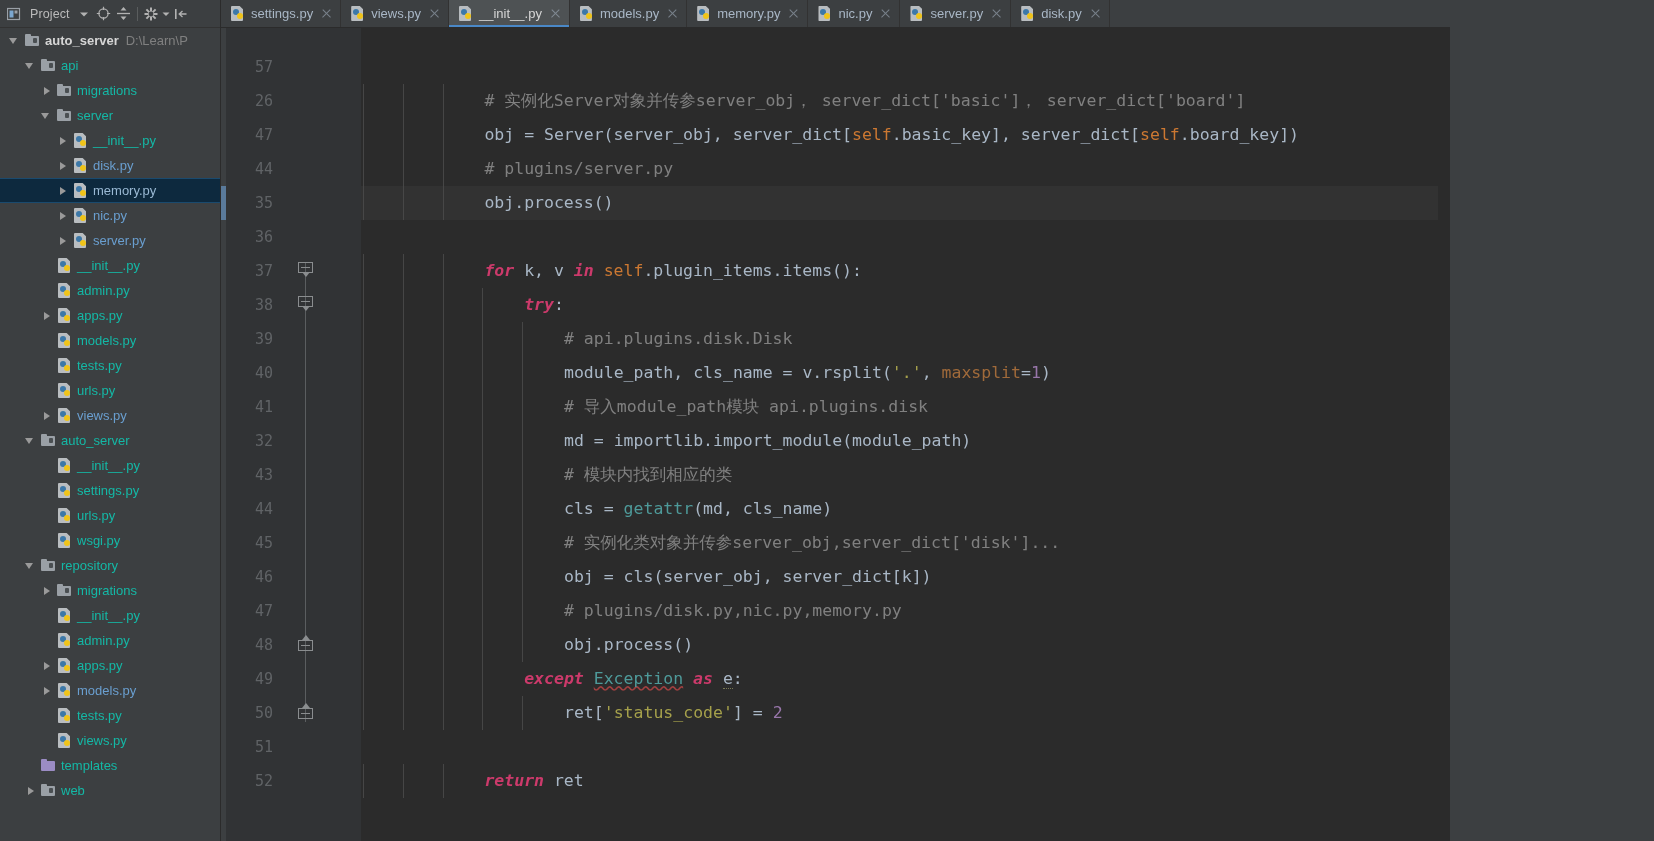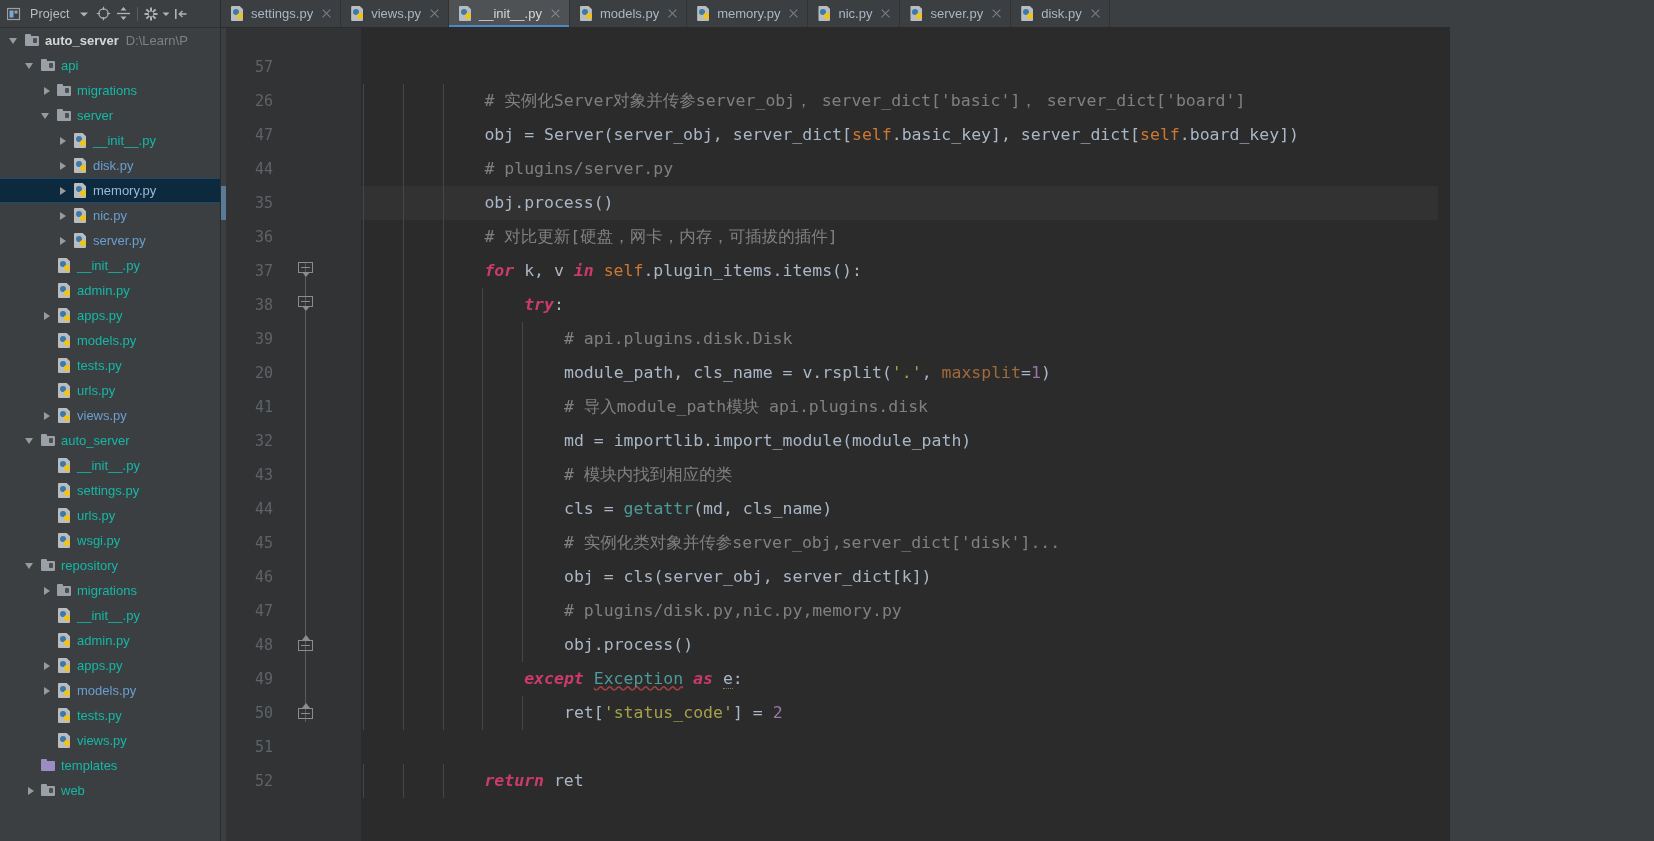--- a/index.html
+++ b/index.html
@@ -658,21 +658,21 @@
       <div id="gutter-linecol">
           <div class="lnum" style="top: 22px;">57</div>
           <div class="lnum" style="top: 56px;">26</div>
           <div class="lnum" style="top: 90px;">47</div>
           <div class="lnum" style="top: 124px;">44</div>
           <div class="lnum" style="top: 158px;">35</div>
           <div class="lnum" style="top: 192px;">36</div>
           <div class="lnum" style="top: 226px;">37</div>
           <div class="lnum" style="top: 260px;">38</div>
           <div class="lnum" style="top: 294px;">39</div>
-          <div class="lnum" style="top: 328px;">20</div>
+          <div class="lnum" style="top: 328px;">40</div>
           <div class="lnum" style="top: 362px;">41</div>
           <div class="lnum" style="top: 396px;">32</div>
           <div class="lnum" style="top: 430px;">43</div>
           <div class="lnum" style="top: 464px;">44</div>
           <div class="lnum" style="top: 498px;">45</div>
           <div class="lnum" style="top: 532px;">46</div>
           <div class="lnum" style="top: 566px;">47</div>
           <div class="lnum" style="top: 600px;">48</div>
           <div class="lnum" style="top: 634px;">49</div>
           <div class="lnum" style="top: 668px;">50</div>
@@ -698,21 +698,20 @@
             <span class="minus"></span>
           </div>
         </div>
     </div>
     <div id="code">
         <div class="cline" style="top: 22px;"><span style="padding-left: 2px;"></span></div>
         <div class="cline" style="top: 56px;"><span class="iguide" style="left: 2px; top: 0px; height: 34px;"></span><span class="iguide" style="left: 41.8px; top: 0px; height: 34px;"></span><span class="iguide" style="left: 81.6px; top: 0px; height: 34px;"></span><span style="padding-left: 121.4px;"><span class="c-comment"># 实例化Server对象并传参server_obj， server_dict['basic']， server_dict['board']</span></span></div>
         <div class="cline" style="top: 90px;"><span class="iguide" style="left: 2px; top: 0px; height: 34px;"></span><span class="iguide" style="left: 41.8px; top: 0px; height: 34px;"></span><span class="iguide" style="left: 81.6px; top: 0px; height: 34px;"></span><span style="padding-left: 121.4px;"><span class="c-default">obj = Server(server_obj, server_dict[</span><span class="c-selforange">self</span><span class="c-default">.basic_key], server_dict[</span><span class="c-selforange">self</span><span class="c-default">.board_key])</span></span></div>
         <div class="cline" style="top: 124px;"><span class="iguide" style="left: 2px; top: 0px; height: 34px;"></span><span class="iguide" style="left: 41.8px; top: 0px; height: 34px;"></span><span class="iguide" style="left: 81.6px; top: 0px; height: 34px;"></span><span style="padding-left: 121.4px;"><span class="c-comment"># plugins/server.py</span></span></div>
         <div class="cline cur" style="top: 158px;"><span class="iguide" style="left: 2px; top: 0px; height: 34px;"></span><span class="iguide" style="left: 41.8px; top: 0px; height: 34px;"></span><span class="iguide" style="left: 81.6px; top: 0px; height: 34px;"></span><span style="padding-left: 121.4px;"><span class="c-default">obj.process()</span></span></div>
-        <div class="cline" style="top: 192px;"><span class="iguide" style="left: 2px; top: 0px; height: 34px;"></span><span class="iguide" style="left: 41.8px; top: 0px; height: 34px;"></span><span class="iguide" style="left: 81.6px; top: 0px; height: 34px;"></span><span style="padding-left: 121.4px;"><span class="c-comment"># 对比更新[硬盘，网卡，内存，可插拔的插件]</span></span></div>
         <div class="cline" style="top: 226px;"><span class="iguide" style="left: 2px; top: 0px; height: 34px;"></span><span class="iguide" style="left: 41.8px; top: 0px; height: 34px;"></span><span class="iguide" style="left: 81.6px; top: 0px; height: 34px;"></span><span style="padding-left: 121.4px;"><span class="c-kwpink">for</span><span class="c-default"> k, v </span><span class="c-kwpink">in</span><span class="c-default"> </span><span class="c-selforange">self</span><span class="c-default">.plugin_items.items():</span></span></div>
         <div class="cline" style="top: 260px;"><span class="iguide" style="left: 2px; top: 0px; height: 34px;"></span><span class="iguide" style="left: 41.8px; top: 0px; height: 34px;"></span><span class="iguide" style="left: 81.6px; top: 0px; height: 34px;"></span><span class="iguide" style="left: 121.4px; top: 0px; height: 34px;"></span><span style="padding-left: 161.2px;"><span class="c-kwpink">try</span><span class="c-default">:</span></span></div>
         <div class="cline" style="top: 294px;"><span class="iguide" style="left: 2px; top: 0px; height: 34px;"></span><span class="iguide" style="left: 41.8px; top: 0px; height: 34px;"></span><span class="iguide" style="left: 81.6px; top: 0px; height: 34px;"></span><span class="iguide" style="left: 121.4px; top: 0px; height: 34px;"></span><span class="iguide" style="left: 161.2px; top: 0px; height: 34px;"></span><span style="padding-left: 201px;"><span class="c-comment"># api.plugins.disk.Disk</span></span></div>
         <div class="cline" style="top: 328px;"><span class="iguide" style="left: 2px; top: 0px; height: 34px;"></span><span class="iguide" style="left: 41.8px; top: 0px; height: 34px;"></span><span class="iguide" style="left: 81.6px; top: 0px; height: 34px;"></span><span class="iguide" style="left: 121.4px; top: 0px; height: 34px;"></span><span class="iguide" style="left: 161.2px; top: 0px; height: 34px;"></span><span style="padding-left: 201px;"><span class="c-default">module_path, cls_name = v.rsplit(</span><span class="c-str">'.'</span><span class="c-default">, </span><span class="c-param">maxsplit</span><span class="c-default">=</span><span class="c-num">1</span><span class="c-default">)</span></span></div>
         <div class="cline" style="top: 362px;"><span class="iguide" style="left: 2px; top: 0px; height: 34px;"></span><span class="iguide" style="left: 41.8px; top: 0px; height: 34px;"></span><span class="iguide" style="left: 81.6px; top: 0px; height: 34px;"></span><span class="iguide" style="left: 121.4px; top: 0px; height: 34px;"></span><span class="iguide" style="left: 161.2px; top: 0px; height: 34px;"></span><span style="padding-left: 201px;"><span class="c-comment"># 导入module_path模块 api.plugins.disk</span></span></div>
         <div class="cline" style="top: 396px;"><span class="iguide" style="left: 2px; top: 0px; height: 34px;"></span><span class="iguide" style="left: 41.8px; top: 0px; height: 34px;"></span><span class="iguide" style="left: 81.6px; top: 0px; height: 34px;"></span><span class="iguide" style="left: 121.4px; top: 0px; height: 34px;"></span><span class="iguide" style="left: 161.2px; top: 0px; height: 34px;"></span><span style="padding-left: 201px;"><span class="c-default">md = importlib.import_module(module_path)</span></span></div>
         <div class="cline" style="top: 430px;"><span class="iguide" style="left: 2px; top: 0px; height: 34px;"></span><span class="iguide" style="left: 41.8px; top: 0px; height: 34px;"></span><span class="iguide" style="left: 81.6px; top: 0px; height: 34px;"></span><span class="iguide" style="left: 121.4px; top: 0px; height: 34px;"></span><span class="iguide" style="left: 161.2px; top: 0px; height: 34px;"></span><span style="padding-left: 201px;"><span class="c-comment"># 模块内找到相应的类</span></span></div>
         <div class="cline" style="top: 464px;"><span class="iguide" style="left: 2px; top: 0px; height: 34px;"></span><span class="iguide" style="left: 41.8px; top: 0px; height: 34px;"></span><span class="iguide" style="left: 81.6px; top: 0px; height: 34px;"></span><span class="iguide" style="left: 121.4px; top: 0px; height: 34px;"></span><span class="iguide" style="left: 161.2px; top: 0px; height: 34px;"></span><span style="padding-left: 201px;"><span class="c-default">cls = </span><span class="c-fn">getattr</span><span class="c-default">(md, cls_name)</span></span></div>
         <div class="cline" style="top: 498px;"><span class="iguide" style="left: 2px; top: 0px; height: 34px;"></span><span class="iguide" style="left: 41.8px; top: 0px; height: 34px;"></span><span class="iguide" style="left: 81.6px; top: 0px; height: 34px;"></span><span class="iguide" style="left: 121.4px; top: 0px; height: 34px;"></span><span class="iguide" style="left: 161.2px; top: 0px; height: 34px;"></span><span style="padding-left: 201px;"><span class="c-comment"># 实例化类对象并传参server_obj,server_dict['disk']...</span></span></div>
         <div class="cline" style="top: 532px;"><span class="iguide" style="left: 2px; top: 0px; height: 34px;"></span><span class="iguide" style="left: 41.8px; top: 0px; height: 34px;"></span><span class="iguide" style="left: 81.6px; top: 0px; height: 34px;"></span><span class="iguide" style="left: 121.4px; top: 0px; height: 34px;"></span><span class="iguide" style="left: 161.2px; top: 0px; height: 34px;"></span><span style="padding-left: 201px;"><span class="c-default">obj = cls(server_obj, server_dict[k])</span></span></div>

